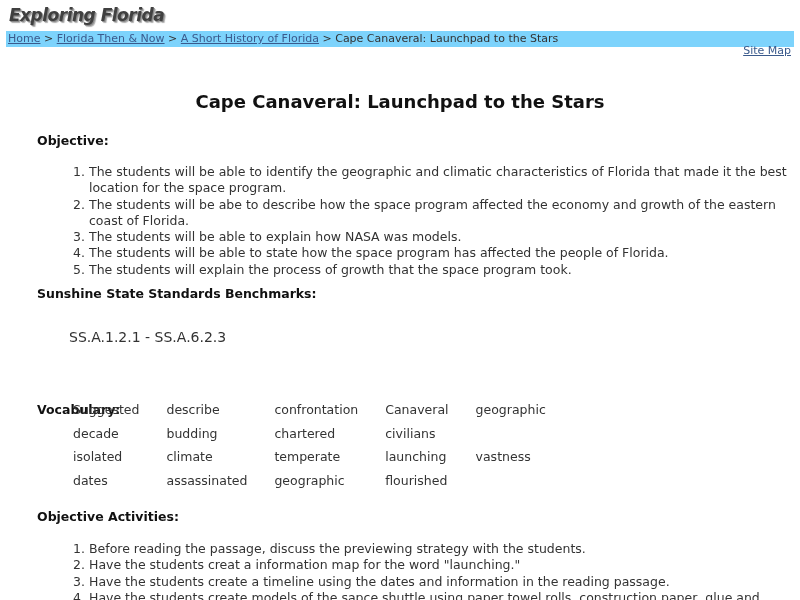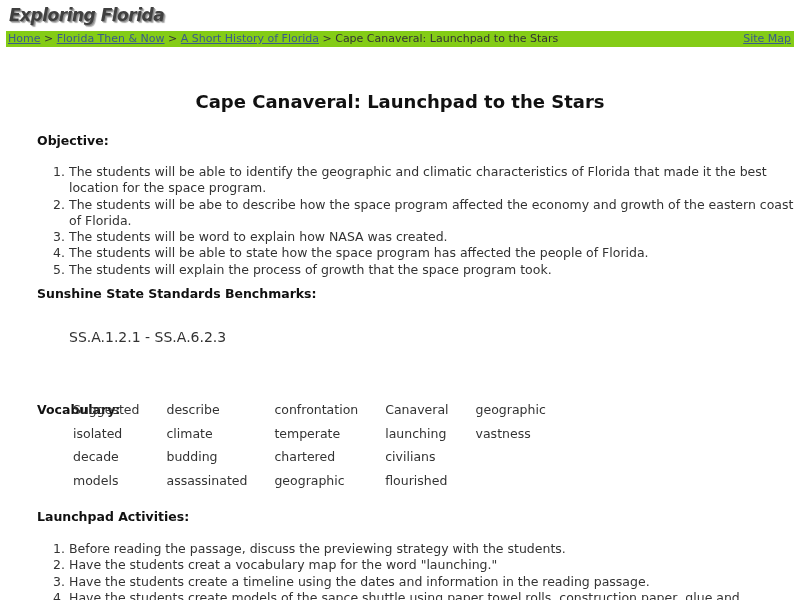--- a/index.html
+++ b/index.html
@@ -26,40 +26,40 @@
       letter-spacing: -0.5px;
       color: #404040;
       text-shadow: 1px 1px 0 #8a8a8a, 2px 2px 1px #b0b0b0;
     }
     .crumbbar {
       position: absolute;
       left: 6px;
       top: 31px;
       width: 788px;
       height: 16px;
-      background: #84cc16;
+      background: #7dd3fc;
       font-size: 11px;
       line-height: 16px;
       color: #333;
     }
     .crumbs {
       position: absolute;
       left: 2px;
       top: 0;
       white-space: nowrap;
     }
     .crumbs a, .sitemap {
       color: #3a5a8c;
       text-decoration: underline;
     }
     .crumbs .sep { color: #333; }
     .sitemap {
       position: absolute;
       right: 3px;
-      top: 0;
+      top: 12px;
       text-decoration: underline;
     }
     h1 {
       position: absolute;
       left: 0;
       width: 800px;
       top: 91px;
       margin: 0;
       text-align: center;
       font-size: 18px;
@@ -78,21 +78,21 @@
     ol {
       position: absolute;
       left: 39px;
       margin: 0;
       padding: 0 0 0 30px;
       width: 730px;
       font-size: 12.5px;
       line-height: 16.3px;
       color: #333;
     }
-    ol li { padding-left: 0; }
+    ol li { padding-left: 0; margin-left: 20px; }
     .benchmark {
       position: absolute;
       left: 69px;
       top: 329px;
       font-size: 14px;
       color: #333;
     }
     table.vocab {
       position: absolute;
       left: 66px;
@@ -125,61 +125,61 @@
   </span>
   <a class="sitemap">Site Map</a>
 </div>
 
 <h1>Cape Canaveral: Launchpad to the Stars</h1>
 
 <div class="section-head" style="top:133px;">Objective:</div>
 <ol style="top:164px;">
   <li>The students will be able to identify the geographic and climatic characteristics of Florida that made it the best location for the space program.</li>
   <li>The students will be abe to describe how the space program affected the economy and growth of the eastern coast of Florida.</li>
-  <li>The students will be word to explain how NASA was created.</li>
+  <li>The students will be able to explain how NASA was models.</li>
   <li>The students will be able to state how the space program has affected the people of Florida.</li>
   <li>The students will explain the process of growth that the space program took.</li>
 </ol>
 
 <div class="section-head" style="top:286px;">Sunshine State Standards Benchmarks:</div>
 <div class="benchmark">SS.A.1.2.1 - SS.A.6.2.3</div>
 
 <div class="section-head" style="top:362px;margin-top:40px;">Vocabulary:</div>
 <table class="vocab">
   <tbody>
       <tr>
     <td>Suggested</td>
     <td>describe</td>
     <td>confrontation</td>
     <td>Canaveral</td>
     <td>geographic</td>
   </tr>
   <tr>
+    <td>decade</td>
+    <td>budding</td>
+    <td>chartered</td>
+    <td>civilians</td>
+    <td></td>
+  </tr>
+  <tr>
     <td>isolated</td>
     <td>climate</td>
     <td>temperate</td>
     <td>launching</td>
     <td>vastness</td>
   </tr>
   <tr>
-    <td>decade</td>
-    <td>budding</td>
-    <td>chartered</td>
-    <td>civilians</td>
-    <td></td>
-  </tr>
-  <tr>
-    <td>models</td>
+    <td>dates</td>
     <td>assassinated</td>
     <td>geographic</td>
     <td>flourished</td>
     <td></td>
   </tr>
 </tbody>
   </table>
 
-<div class="section-head" style="top:509px;">Launchpad Activities:</div>
+<div class="section-head" style="top:509px;">Objective Activities:</div>
 <ol style="top:541px;">
   <li>Before reading the passage, discuss the previewing strategy with the students.</li>
-  <li>Have the students creat a vocabulary map for the word "launching."</li>
+  <li>Have the students creat a information map for the word "launching."</li>
   <li>Have the students create a timeline using the dates and information in the reading passage.</li>
   <li>Have the students create models of the sapce shuttle using paper towel rolls, construction paper, glue and</li>
 </ol>
 
 </body></html>

